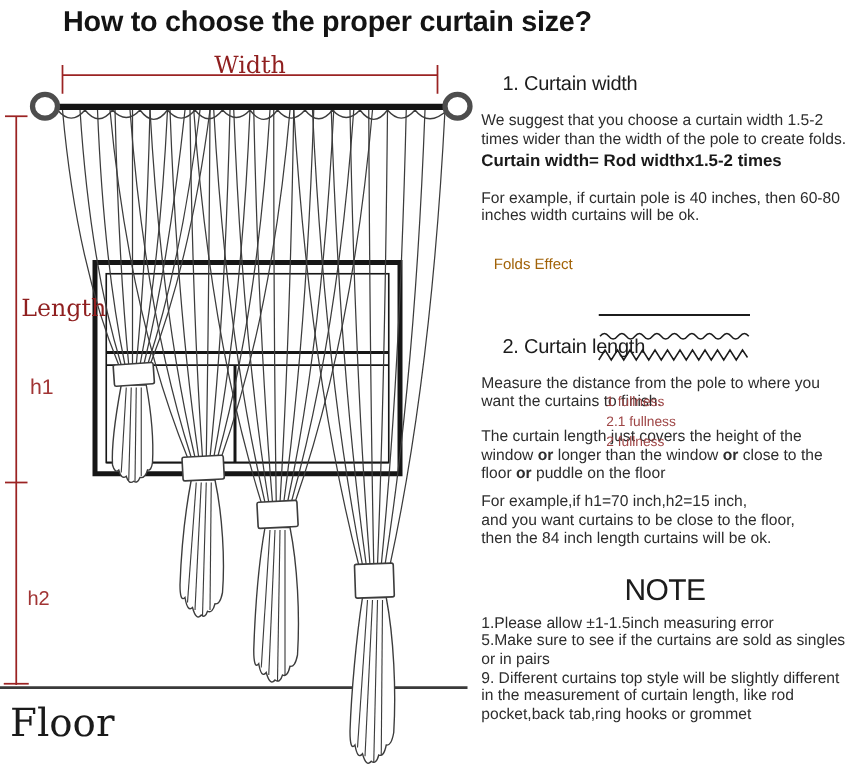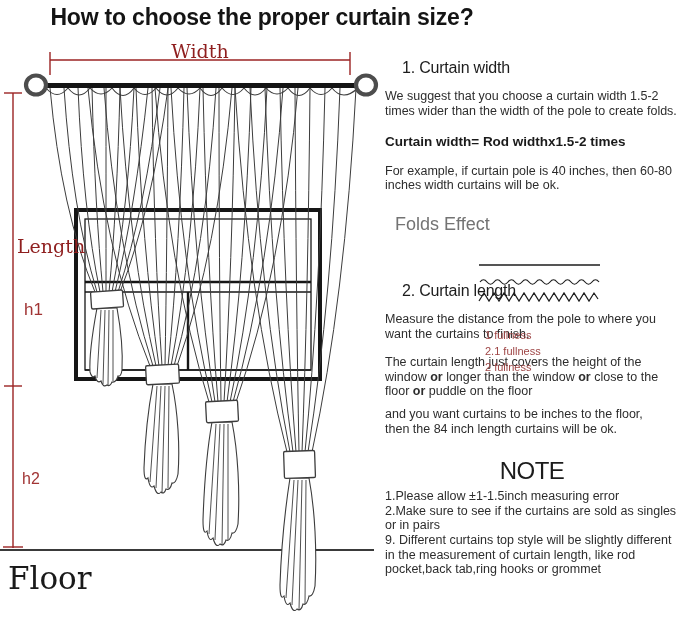--- a/index.html
+++ b/index.html
@@ -14,23 +14,23 @@
   .diagram{position:absolute;left:0;top:0;}
   .col{
     position:absolute;left:385px;top:50px;width:294px;
     font-size:12.5px;line-height:14.6px;
   }
   .h{font-size:16px;line-height:26px;color:#1c1c1c;margin:0 0 0 17px;letter-spacing:-0.2px;}
   .h1x{margin-top:5px;}
   .h2x{margin-top:26px;}
   .p{margin-top:8px;}
   .p2{margin-top:14px;}
-  .formula{margin-top:17px;font-size:13.5px;font-weight:bold;color:#1a1a1a;}
+  .formula{margin-top:4px;font-size:13.5px;font-weight:bold;color:#1a1a1a;}
   .folds{position:relative;margin-top:9px;padding-left:92px;height:50px;}
-  .folds-label{position:absolute;left:10px;top:15px;font-size:18px;color:#737373;}
+  .folds-label{position:absolute;left:10px;top:15px;font-size:12px;color:#a16207;}
   .fold-row{height:16px;display:flex;flex-direction:column;}
   .fold-row svg{flex:0 0 126px;}
   .fold-row .fl{margin-left:8px;font-size:11px;color:#9e4545;}
   .note-h{font-size:24px;line-height:28px;letter-spacing:-0.5px;color:#1c1c1c;margin-top:21px;text-align:center;}
   .note-items{margin-top:4px;}
   .rich b{font-weight:bold;}
   svg text{user-select:none;}
 </style>
 </head>
 <body>
@@ -196,23 +196,24 @@
         <polyline points="2,11 7,3 12,11 17,3 22,11 27,3 32,11 37,3 42,11 47,3 52,11 57,3 62,11 67,3 72,11 77,3 82,11 87,3 92,11 97,3 102,11 107,3 112,11 117,3 121,9" fill="none" stroke="#1c1c1c" stroke-width="1.2"></polyline>
       </svg>
       <span class="fl">2 fullness</span>
     </div>
   </div>
 
   <div class="h h2x">2. Curtain length</div>
   <div class="p">Measure the distance from the pole to where you want the curtains to finish.</div>
   <div class="p p2 rich"><span>The curtain length just covers the height of the window </span><b>or</b><span> longer than the window </span><b>or</b><span> close to the floor </span><b>or</b><span> puddle on the floor</span></div>
   <div class="p">
-    <div>and you want curtains to be inches to the floor,</div>
+    <div>For example,if h1=70 inch,h2=15 inch,</div>
+    <div>and you want curtains to be close to the floor,</div>
     <div>then the 84 inch length curtains will be ok.</div>
   </div>
 
   <div class="note-h">NOTE</div>
   <div class="note-items">
     <div>1.Please allow ±1-1.5inch measuring error</div>
-    <div>2.Make sure to see if the curtains are sold as singles or in pairs</div>
+    <div>5.Make sure to see if the curtains are sold as singles or in pairs</div>
     <div>9. Different curtains top style will be slightly different in the measurement of curtain length, like rod pocket,back tab,ring hooks or grommet</div>
   </div>
 </div>
 
 </body></html>

